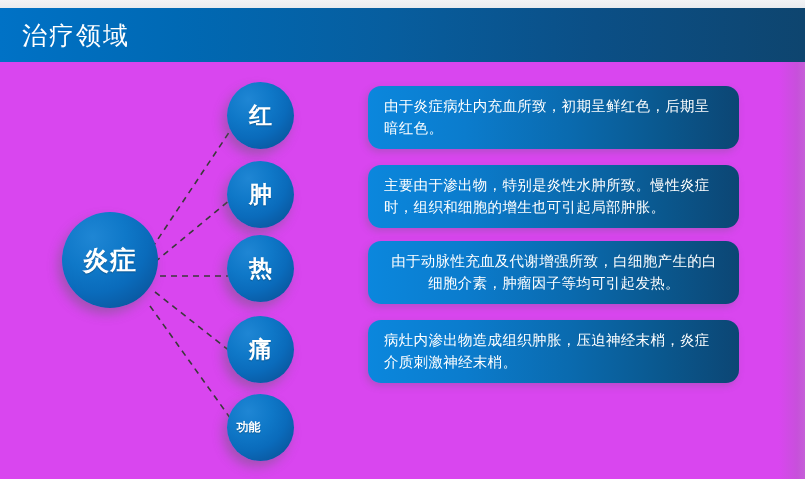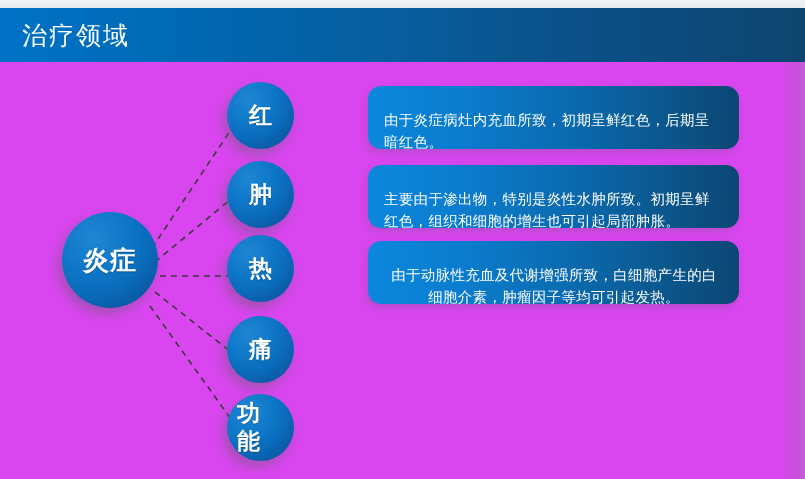--- a/index.html
+++ b/index.html
@@ -89,40 +89,40 @@
     font-size: 26px;
     letter-spacing: 1px;
   }
   .spoke-node {
     left: 227px;
     width: 67px;
     height: 67px;
     font-size: 23px;
   }
   .spoke-node.two-line {
-    font-size: 23px;
+    font-size: 12px;
     line-height: 1.18;
     gap: 24px;
   }
   .spoke-node.n0 { top: 82px; }
   .spoke-node.n1 { top: 161px; }
   .spoke-node.n2 { top: 235px; }
   .spoke-node.n3 { top: 316px; }
   .spoke-node.n4 { top: 394px; }
 
   
   .desc-box {
     position: absolute;
     left: 368px;
     width: 371px;
     border-radius: 13px;
     background: linear-gradient(90deg, #0b87dd 0%, #0b7ccd 26%, #0a6aae 55%, #0a578d 80%, #0c4674 100%);
     color: #ffffff;
     box-sizing: border-box;
-    padding: 24px 15px 11px 16px;
+    padding: 10px 15px 11px 16px;
     font-size: 14.5px;
     line-height: 1.5;
     letter-spacing: 0.3px;
     box-shadow: -2px 3px 7px rgba(90,95,100,0.28);
   }
   .desc-box.b0 { top: 86px;  height: 63px; }
   .desc-box.b1 { top: 165px; height: 63px; }
   .desc-box.b2 { top: 241px; height: 63px; text-align: center; }
   .desc-box.b3 { top: 320px; height: 63px; }
   .desc-box.b4 { top: 399px; height: 63px; }
@@ -158,21 +158,22 @@
 
   <div class="node-circle spoke-node n3">痛</div>
 
   <div class="node-circle spoke-node n4 two-line">
     <span>功能</span>
       <br>
   </div>
 
   <div class="desc-box b0">由于炎症病灶内充血所致，初期呈鲜红色，后期呈暗红色。</div>
 
-  <div class="desc-box b1">主要由于渗出物，特别是炎性水肿所致。初期呈鲜红色，组织和细胞的增生也可引起局部肿胀。</div>
+  <div class="desc-box b1">主要由于渗出物，特别是炎性水肿所致。慢性炎症时，组织和细胞的增生也可引起局部肿胀。</div>
 
   <div class="desc-box b2">由于动脉性充血及代谢增强所致，白细胞产生的白细胞介素，肿瘤因子等均可引起发热。</div>
 
+  <div class="desc-box b3">病灶内渗出物造成组织肿胀，压迫神经末梢，炎症介质刺激神经末梢。</div>
 
 
   <div id="page-edge-shade"></div>
 
 </div>
 
 </body></html>

